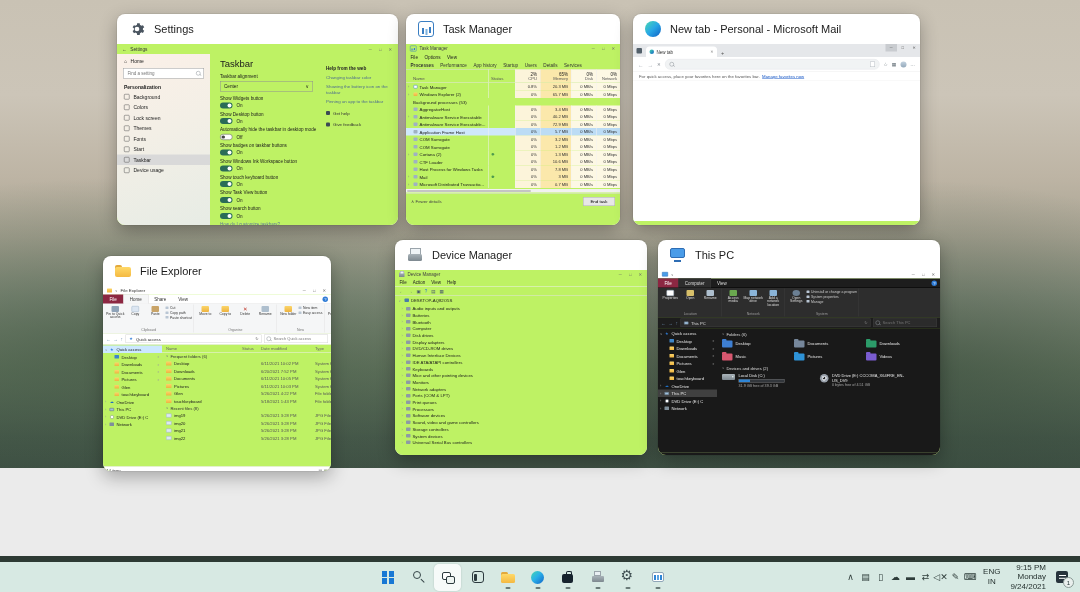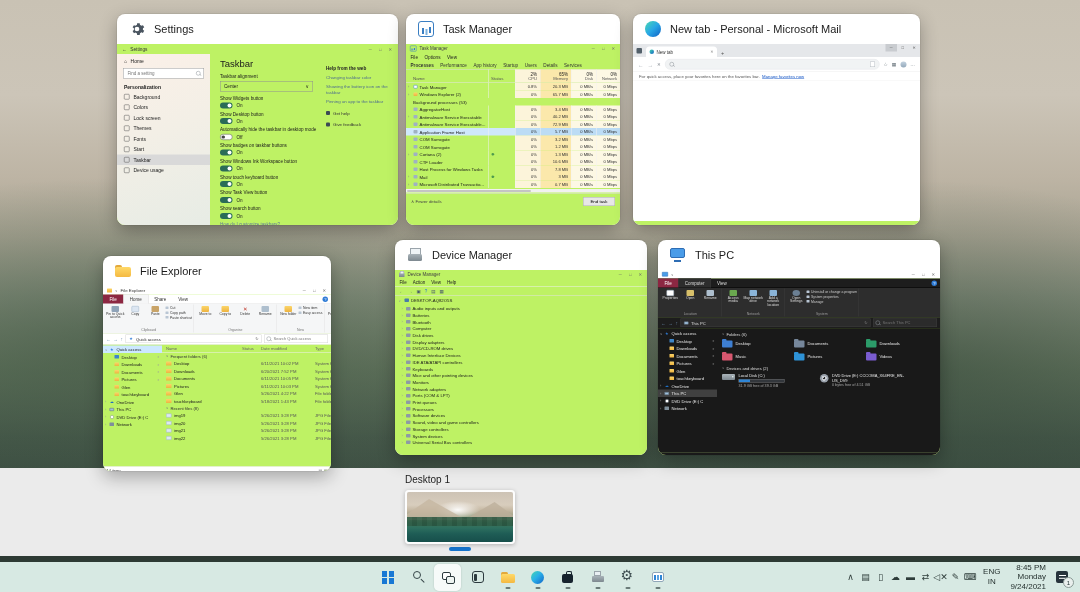--- a/index.html
+++ b/index.html
@@ -1446,28 +1446,20 @@
           <span>1 item selected</span>
           <span class="vics">
               <span>▤</span>
               <span>▦</span>
             </span>
         </div>
       </div>
     </div>
   </section>
 
-  <div class="desk1">
-    <div class="dlabel">Desktop 1</div>
-    <div class="dthumb">
-      <div class="scene"></div>
-      <div class="trees"></div>
-    </div>
-    <div class="dind"></div>
-  </div>
 
   <footer class="tbar">
     <div class="tb-apps">
 
         <button class="tb-btn">
           <span class="g start"></span>
         </button>
 
         <button class="tb-btn">
           <span class="g search"></span>
@@ -1516,21 +1508,21 @@
           <span class="tray-ic network">⇄</span>
           <span class="tray-ic volume-muted">◁✕</span>
           <span class="tray-ic pen">✎</span>
           <span class="tray-ic touch-keyboard">⌨</span>
         </span>
       <div class="lang">
         <div>ENG</div>
         <div>IN</div>
       </div>
       <div class="clock">
-        <div>8:45 PM</div>
+        <div>9:15 PM</div>
         <div>Monday</div>
         <div>9/24/2021</div>
       </div>
       <div class="notif">
         <span class="badge">1</span>
       </div>
     </div>
   </footer>
 </div>
 

